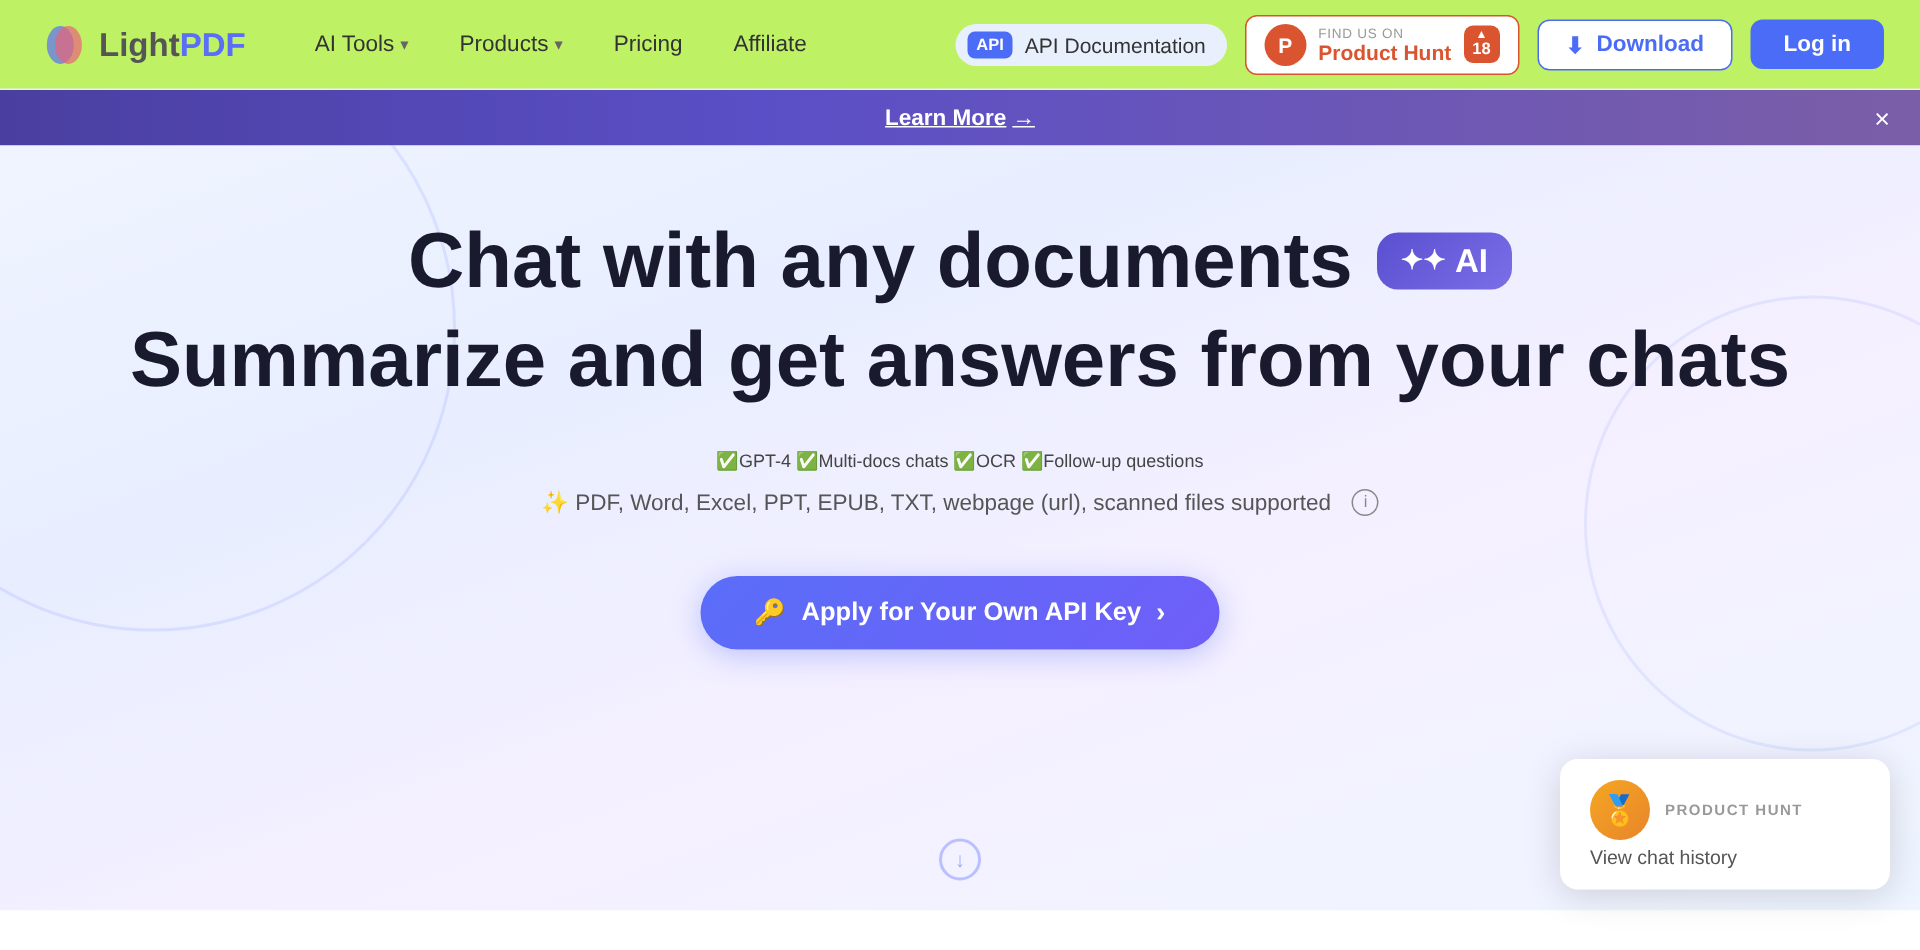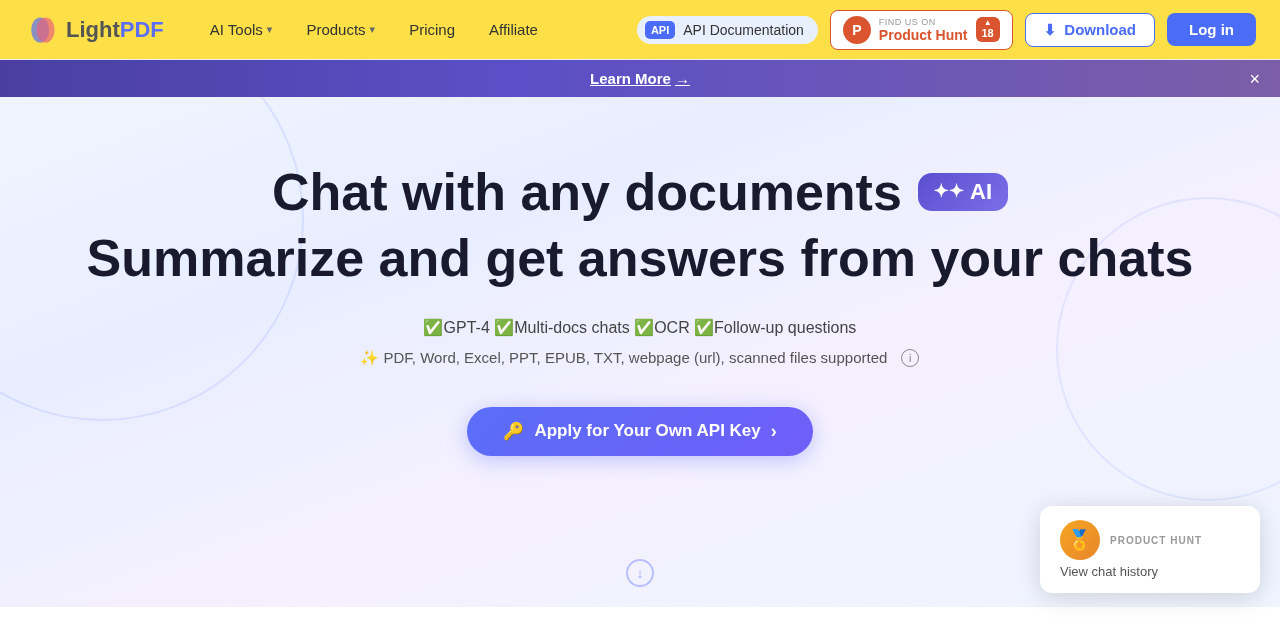--- a/index.html
+++ b/index.html
@@ -4,21 +4,21 @@
   <style>
     * { margin: 0; padding: 0; box-sizing: border-box; }
     body { font-family: -apple-system, BlinkMacSystemFont, 'Segoe UI', sans-serif; overflow-x: hidden; width: 1280px; }
 
     
     .navbar {
       display: flex;
       align-items: center;
       height: 60px;
       padding: 0 24px;
-      background: #fde047;
+      background: #bef264;
       border-bottom: 1px solid #eee;
       position: relative;
       z-index: 10;
     }
     .logo-area {
       display: flex;
       align-items: center;
       gap: 6px;
       margin-right: 32px;
     }
@@ -177,21 +177,21 @@
       line-height: 1;
     }
 
     
     .hero {
       background: linear-gradient(160deg, #f0f4ff 0%, #e8eeff 30%, #f5f0ff 60%, #eef5ff 100%);
       min-height: 510px;
       display: flex;
       flex-direction: column;
       align-items: center;
-      padding: 64px 40px 40px;
+      padding: 46px 40px 40px;
       position: relative;
       overflow: hidden;
     }
     
     .hero::before {
       content: '';
       position: absolute;
       width: 400px; height: 400px;
       border-radius: 50%;
       border: 2px solid rgba(100,130,255,0.15);
@@ -234,21 +234,21 @@
       font-weight: 800;
       color: #1a1a2e;
       text-align: center;
       line-height: 1.2;
       margin-top: 4px;
       position: relative;
       z-index: 2;
     }
     .hero-features {
       margin-top: 28px;
-      font-size: 16px;
+      font-size: 12px;
       color: #444;
       text-align: center;
       position: relative;
       z-index: 2;
     }
     .hero-supported {
       margin-top: 12px;
       font-size: 15px;
       color: #555;
       text-align: center;

